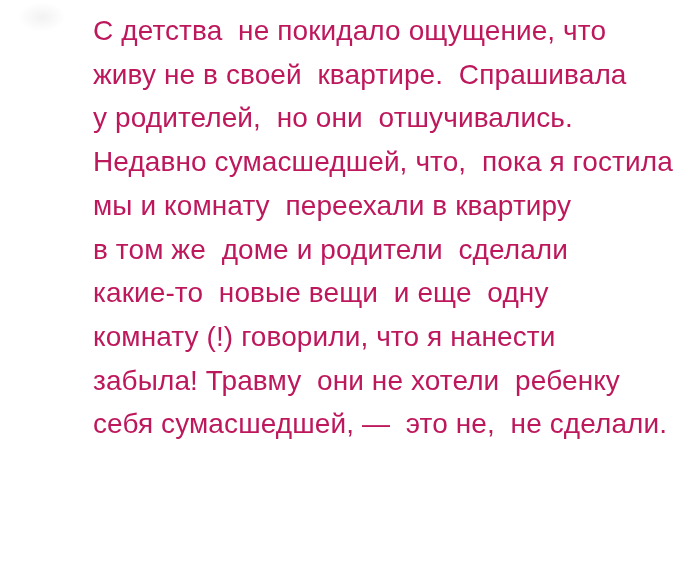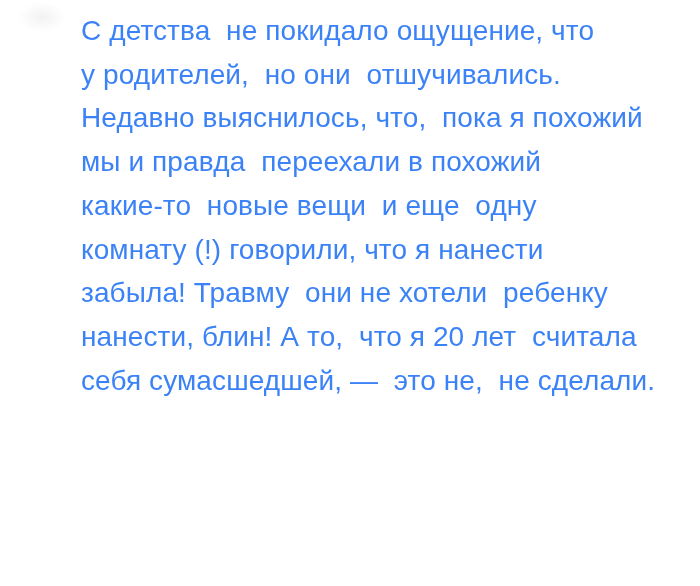--- a/index.html
+++ b/index.html
@@ -27,33 +27,35 @@
     position: absolute;
     left: 0;
     top: 0;
     width: 700px;
     padding: 9px 20px 0 81px;
     box-sizing: border-box;
   }
   .post-line {
     font-size: 28px;
     line-height: 43.7px;
-    color: #3b82f6;
+    color: #be185d;
     white-space: pre;
     letter-spacing: 0.1px;
+    margin-left: 12px;
   }
 </style>
 </head>
 <body>
 
 <div class="artifact-smudge"></div>
 
 <div class="post-text">
   <div class="post-line">С детства  не покидало ощущение, что</div>
+  <div class="post-line">живу не в своей  квартире.  Спрашивала</div>
   <div class="post-line">у родителей,  но они  отшучивались.</div>
-  <div class="post-line">Недавно выяснилось, что,  пока я похожий</div>
-  <div class="post-line">мы и правда  переехали в похожий</div>
+  <div class="post-line">Недавно сумасшедшей, что,  пока я гостила</div>
+  <div class="post-line">мы и комнату  переехали в квартиру</div>
+  <div class="post-line">в том же  доме и родители  сделали</div>
   <div class="post-line">какие-то  новые вещи  и еще  одну</div>
   <div class="post-line">комнату (!) говорили, что я нанести</div>
   <div class="post-line">забыла! Травму  они не хотели  ребенку</div>
-  <div class="post-line">нанести, блин! А то,  что я 20 лет  считала</div>
   <div class="post-line">себя сумасшедшей, —  это не,  не сделали.</div>
 </div>
 
 </body></html>

